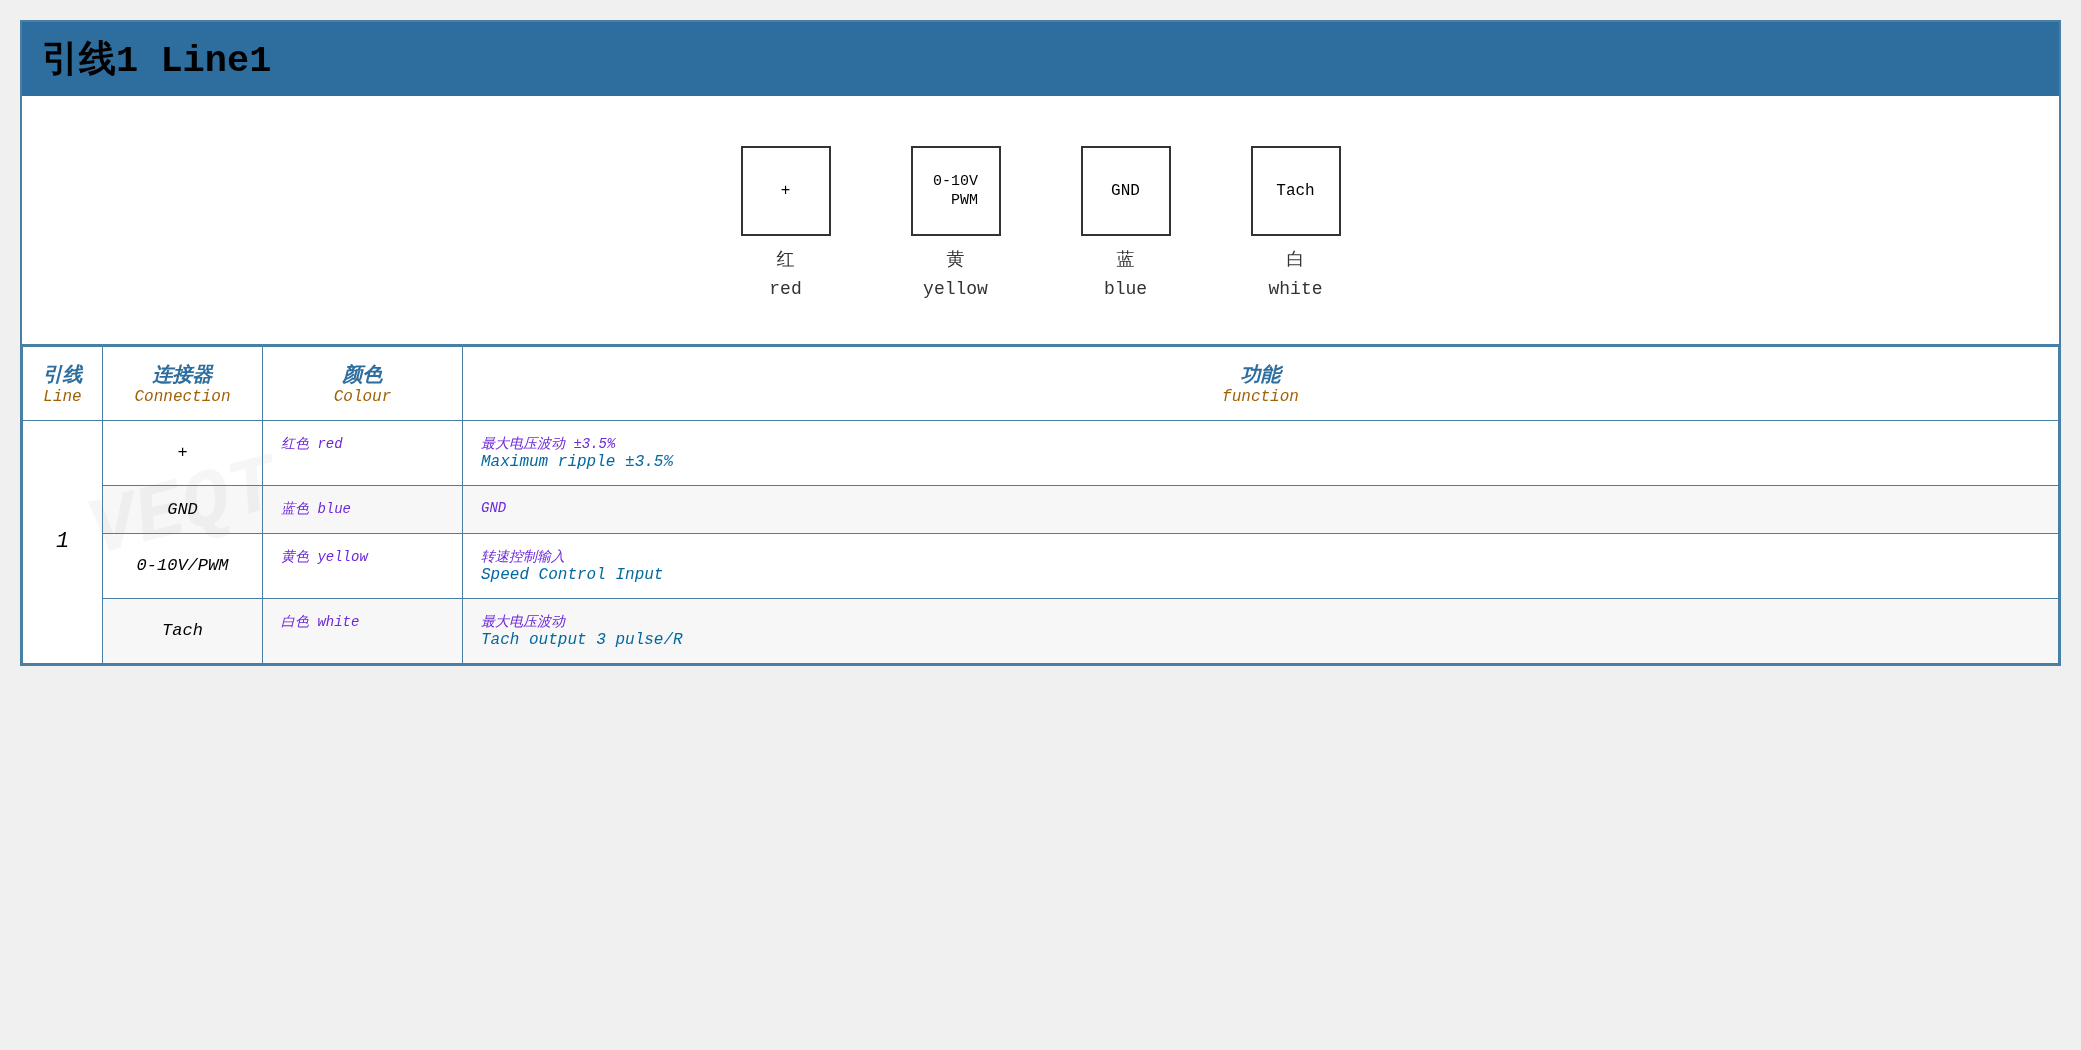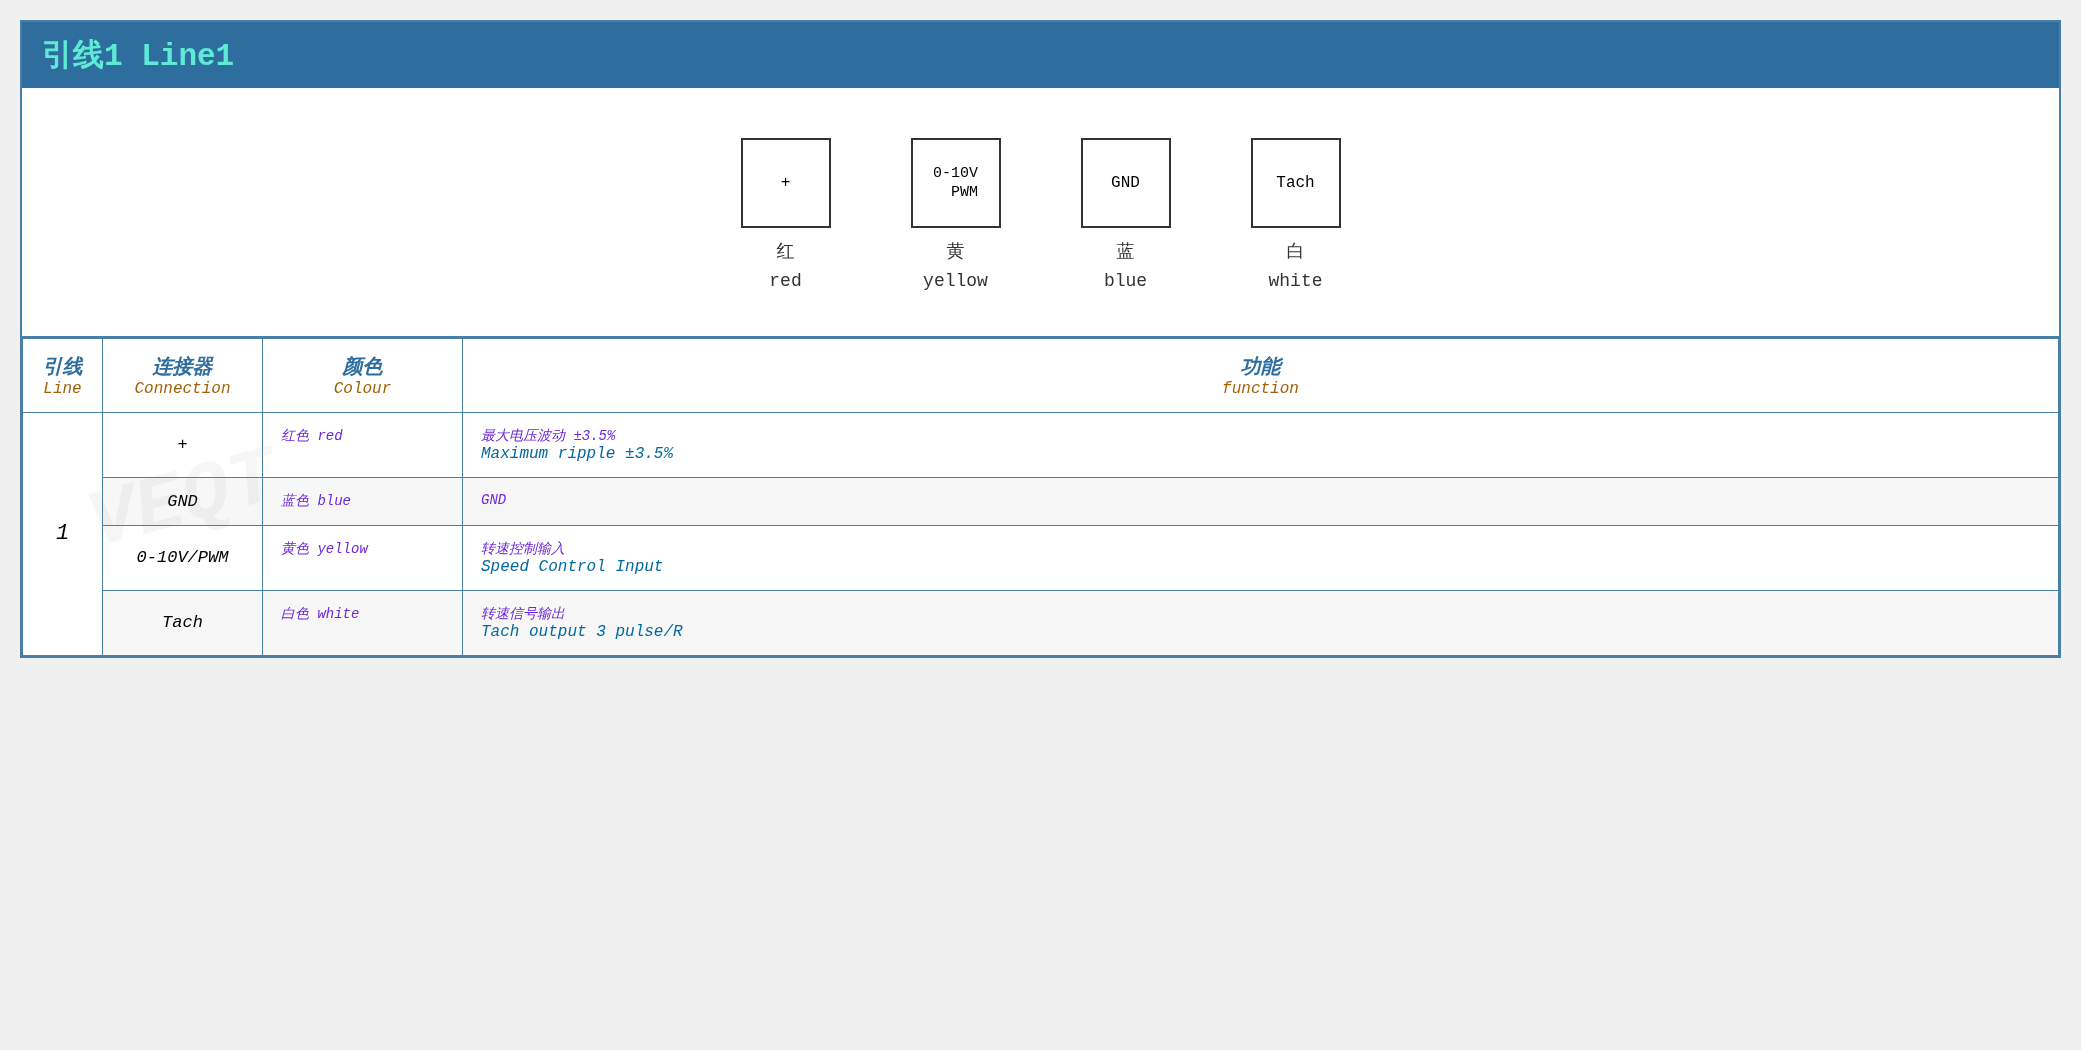--- a/index.html
+++ b/index.html
@@ -22,22 +22,22 @@
       background: #ffffff;
       border: 2px solid #4a7fa5;
     }
 
     .header {
       background: #2e6e9e;
       padding: 12px 20px;
     }
 
     .header-title {
-      color: #5eead4;
-      font-size: 31px;
+      color: #000000;
+      font-size: 37px;
       font-weight: bold;
       font-family: 'Courier New', Courier, monospace;
       margin-top: 25px;
     }
 
     .diagram-section {
       padding: 30px 20px 20px 20px;
       border-bottom: 2px solid #4a7fa5;
     }
 
@@ -291,20 +291,20 @@
             <span class="cell-english">Speed Control Input</span>
           </td>
         </tr>
 
         <tr class="row-even">
           <td class="col-connection connector-cell">Tach</td>
           <td class="col-colour">
             <span class="cell-chinese">白色 white</span>
           </td>
           <td class="col-function">
-            <span class="cell-chinese">转速信号输出</span>
+            <span class="cell-chinese">最大电压波动</span>
             <span class="cell-english">Tach output 3 pulse/R</span>
           </td>
         </tr>
       </tbody>
     </table>
   </div>
 </div>
 
 </body></html>

